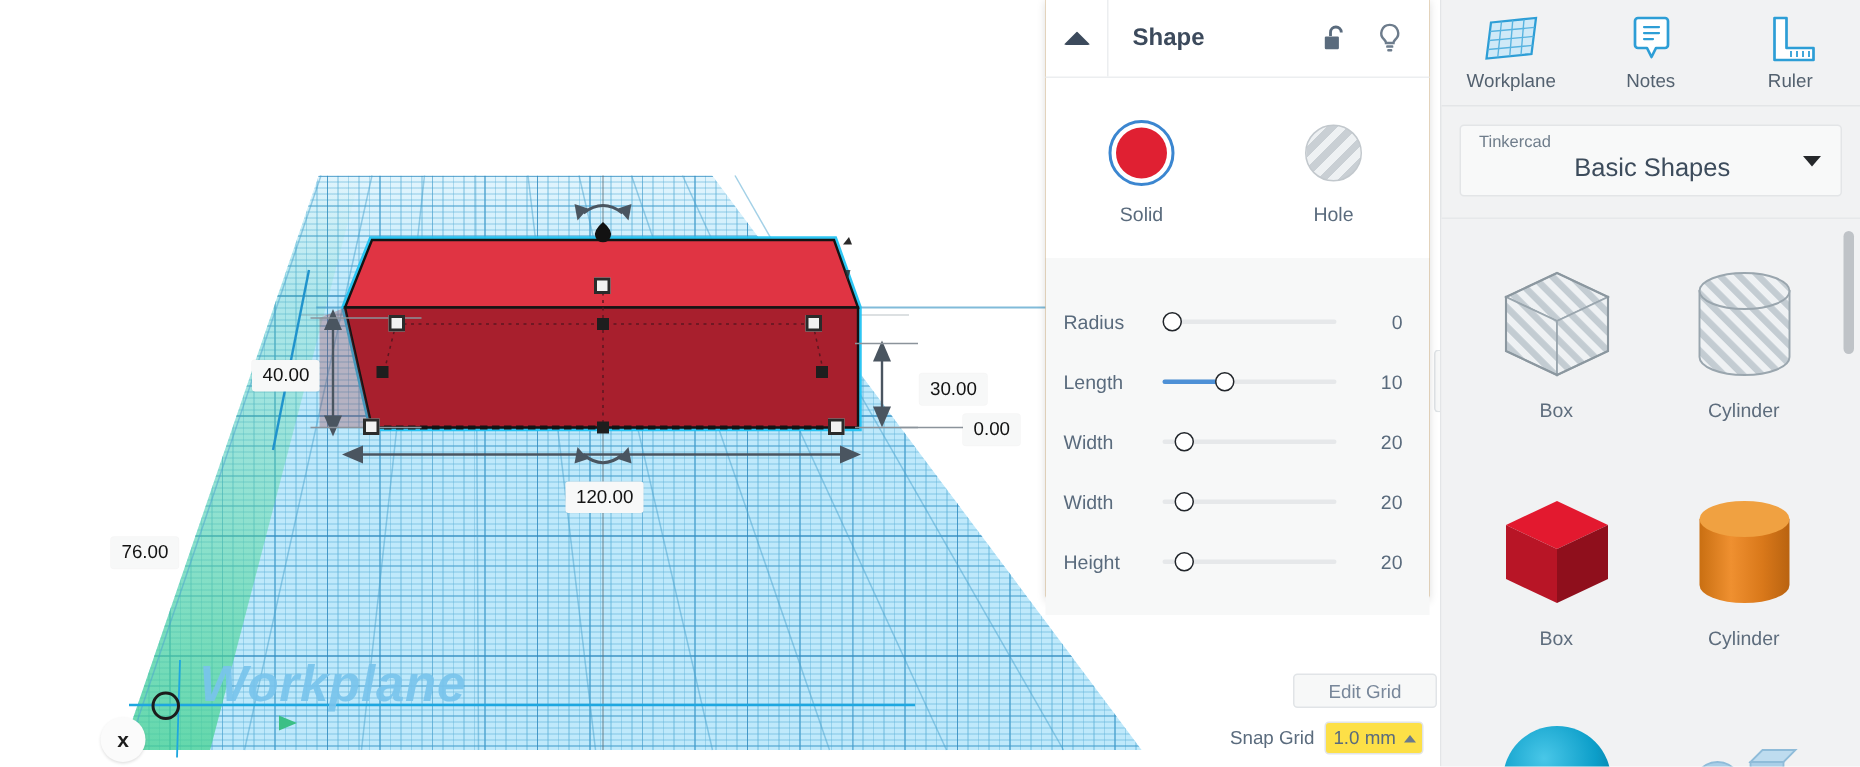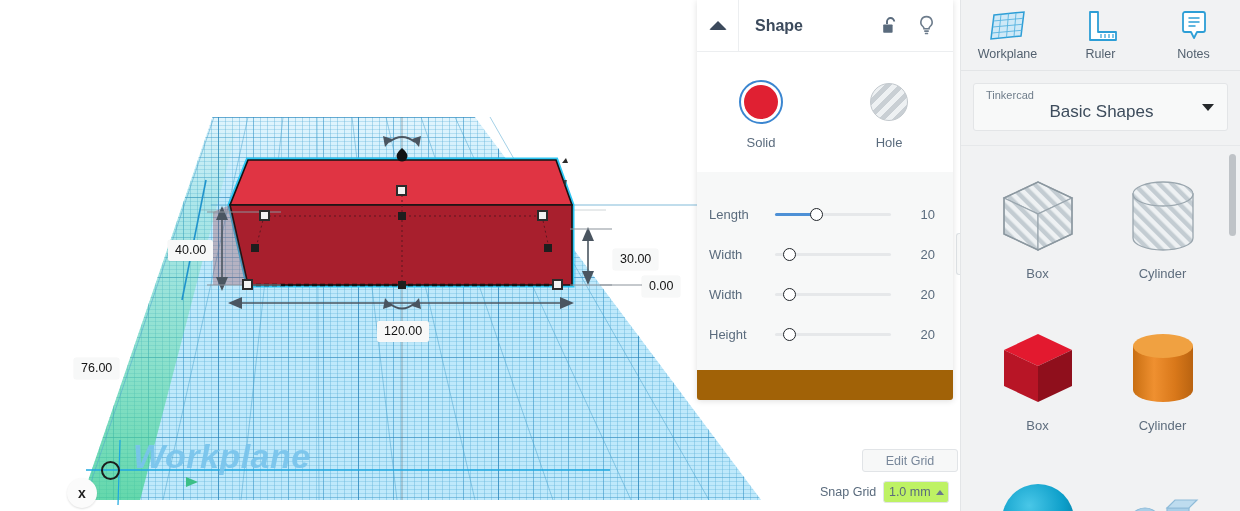--- a/index.html
+++ b/index.html
@@ -293,21 +293,21 @@
     box-sizing: border-box;
   }
   .snap-row {
     position: absolute;
     left: 820px; top: 481px;
     display: flex; align-items: center; gap: 7px;
   }
   .snap-label { font-size: 12.5px; color: #5a6b7d; }
   .snap-select {
     width: 66px; height: 22px;
-    background: #bef264;
+    background: #fde047;
     border: 1px solid #e1e4e7;
     border-radius: 3px;
     display: flex; align-items: center; justify-content: center; gap: 5px;
     font-size: 12.5px;
     color: #5a6b7d;
     cursor: pointer;
     box-sizing: border-box;
   }
   .caret-up {
     width: 0; height: 0;
@@ -569,20 +569,29 @@
       </div>
       <div class="sh-col">
         <div class="swatch-ring">
           <div class="swatch-hole"></div>
         </div>
         <div class="sh-label">Hole</div>
       </div>
     </div>
 
     <div class="sliders">
+      <div class="slider-row">
+        <div class="slider-name">Radius</div>
+        <div class="slider-track-wrap">
+          <div class="slider-track"></div>
+          <div class="slider-fill" style="width:0px;"></div>
+          <div class="slider-knob" style="left:0px;"></div>
+        </div>
+        <div class="slider-value">0</div>
+      </div>
       <div class="slider-row">
         <div class="slider-name">Length</div>
         <div class="slider-track-wrap">
           <div class="slider-track"></div>
           <div class="slider-fill" style="width:41px;"></div>
           <div class="slider-knob" style="left:35px;"></div>
         </div>
         <div class="slider-value">10</div>
       </div>
       <div class="slider-row">
@@ -628,40 +637,40 @@
             <line x1="28" y1="3.9" x2="26" y2="27.6"></line>
             <line x1="5.3" y1="12" x2="35.1" y2="9.3"></line>
             <line x1="4.7" y1="18" x2="34.4" y2="15.3"></line>
             <line x1="4" y1="24" x2="33.7" y2="21.3"></line>
           </g>
         </svg>
         <span class="tool-label">Workplane</span>
       </div>
       <div class="tool-item">
         <svg class="tool-ico" width="40" height="34" viewBox="0 0 40 34">
+          <path d="M11 3 h18 a2 2 0 0 1 2 2 v16 a2 2 0 0 1 -2 2 h-6 l-3 6 l-3 -6 h-6 a2 2 0 0 1 -2 -2 v-16 a2 2 0 0 1 2 -2 z" fill="#ffffff" stroke="#2d9ed6" stroke-width="1.8" stroke-linejoin="round"></path>
+          <g stroke="#2d9ed6" stroke-width="1.5" stroke-linecap="round">
+            <line x1="15" y1="9" x2="25" y2="9"></line>
+            <line x1="15" y1="13" x2="25" y2="13"></line>
+            <line x1="15" y1="17" x2="21" y2="17"></line>
+          </g>
+        </svg>
+        <span class="tool-label">Notes</span>
+      </div>
+      <div class="tool-item">
+        <svg class="tool-ico" width="40" height="34" viewBox="0 0 40 34">
           <path d="M9 3 h8 v20 h18 v8 h-26 z" fill="#ffffff" stroke="#2d9ed6" stroke-width="1.8" stroke-linejoin="round"></path>
           <g stroke="#2d9ed6" stroke-width="1.2">
             <line x1="20" y1="25" x2="20" y2="29"></line>
             <line x1="24" y1="25" x2="24" y2="29"></line>
             <line x1="28" y1="25" x2="28" y2="29"></line>
             <line x1="32" y1="25" x2="32" y2="29"></line>
           </g>
         </svg>
         <span class="tool-label">Ruler</span>
-      </div>
-      <div class="tool-item">
-        <svg class="tool-ico" width="40" height="34" viewBox="0 0 40 34">
-          <path d="M11 3 h18 a2 2 0 0 1 2 2 v16 a2 2 0 0 1 -2 2 h-6 l-3 6 l-3 -6 h-6 a2 2 0 0 1 -2 -2 v-16 a2 2 0 0 1 2 -2 z" fill="#ffffff" stroke="#2d9ed6" stroke-width="1.8" stroke-linejoin="round"></path>
-          <g stroke="#2d9ed6" stroke-width="1.5" stroke-linecap="round">
-            <line x1="15" y1="9" x2="25" y2="9"></line>
-            <line x1="15" y1="13" x2="25" y2="13"></line>
-            <line x1="15" y1="17" x2="21" y2="17"></line>
-          </g>
-        </svg>
-        <span class="tool-label">Notes</span>
       </div>
     </div>
 
     <div class="lib-select">
       <div class="lib-kicker">Tinkercad</div>
       <div class="lib-value">Basic Shapes</div>
       <span class="lib-caret"></span>
     </div>
 
     <div class="shape-grid">

